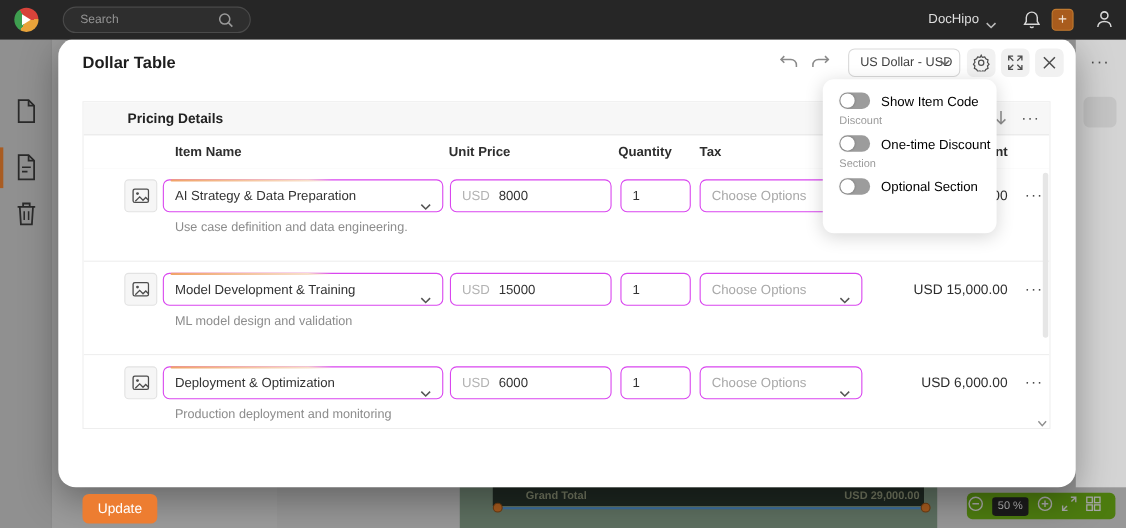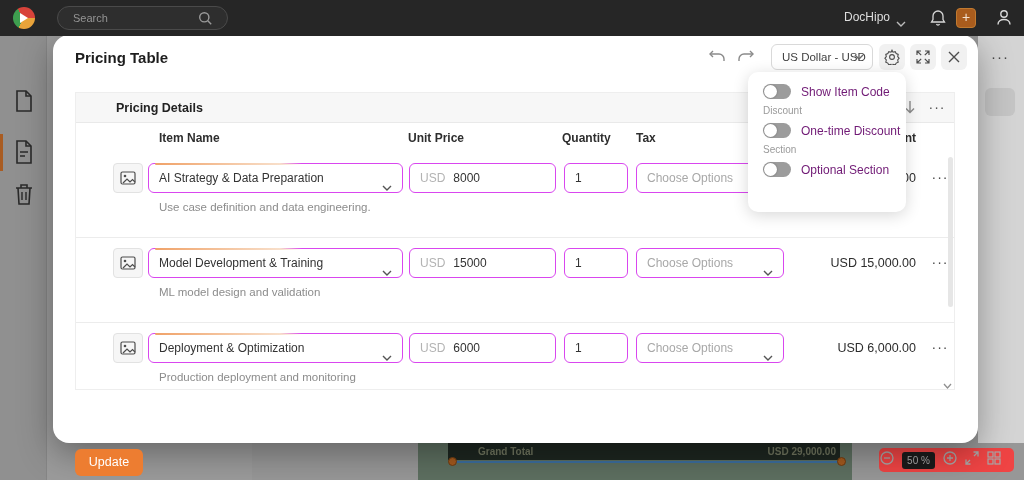--- a/index.html
+++ b/index.html
@@ -33,21 +33,21 @@
   .bg-canvas { position:absolute; left:252px; top:36px; width:772px; height:444px; background:#979797; z-index:1; }
   .panel-ic { position:absolute; left:86px; top:448px; z-index:2; }
   .page { position:absolute; left:418px; top:443px; width:434px; height:37px; background:#5d6f60; z-index:2; }
   .gtbar { position:absolute; left:448px; top:443px; width:392px; height:17px; background:#1d2620; z-index:3;
           color:#70755f; font-size:10px; font-weight:bold; line-height:17px; }
   .gtbar .gt-l { position:absolute; left:30px; }
   .gtbar .gt-r { position:absolute; right:4px; }
   .selline { position:absolute; left:449px; top:461px; width:390px; height:2px; background:#3c6e9e; z-index:3; }
   .handle { position:absolute; width:9px; height:9px; border-radius:50%; background:#a55a1e;
           border:1px solid #713c10; z-index:4; }
-  .zoombar { position:absolute; left:879px; top:448px; width:135px; height:24px; background:#ef4444;
+  .zoombar { position:absolute; left:879px; top:448px; width:135px; height:24px; background:#4d7c0f;
           border-radius:5px; z-index:5; display:flex; align-items:center; gap:8px; padding:0 1px; }
   .zoomval { width:33px; height:17px; background:#1b1b1b; border-radius:3px; color:#adadad; font-size:10px;
           text-align:center; line-height:17px; }
 
   
   .rstrip { position:absolute; left:978px; top:36px; width:46px; height:407px; background:#d4d4d4; z-index:6; }
   .rstrip-menu { position:absolute; left:13px; top:12px; color:#474747; font-size:15px; letter-spacing:1px; }
   .rstrip-box { position:absolute; left:7px; top:52px; width:30px; height:28px; border-radius:6px; background:#c5c5c5; }
 
   
@@ -91,21 +91,21 @@
   .sb-thumb { position:absolute; right:1px; top:64px; width:5px; height:150px; background:#e6e6e6; border-radius:3px; }
   .sb-arrow { position:absolute; right:2px; top:283px; color:#8f8f8f; }
 
   .updatebtn { position:absolute; left:22px; top:370px; width:68px; height:27px; background:#ED7D31;
           border-radius:6px; color:#fff; font-size:12.5px; text-align:center; line-height:27px;margin-top:44px; }
 
   
   .popover { position:absolute; left:748px; top:72px; width:158px; height:140px; background:#fff;
           border-radius:10px; box-shadow:0 3px 16px rgba(0,0,0,.16); z-index:20; padding:11px 0 0 15px; }
   .toprow { display:flex; align-items:center; gap:10px; height:17px; margin-bottom:5px; }
-  .toprow .tlabel { font-size:12px; color:#701a75; white-space:nowrap; }
+  .toprow .tlabel { font-size:12px; color:#000000; white-space:nowrap; }
   .seclabel { font-size:10px; color:#9a9a9a; height:12px; line-height:12px; margin-bottom:5px; }
   .toggle { position:relative; width:28px; height:15px; border-radius:8px; background:#9c9c9c; flex:0 0 auto; }
   .knob { position:absolute; left:1px; top:1px; width:13px; height:13px; border-radius:50%; background:#fff;
           box-shadow:0 0 2px rgba(0,0,0,.35); }
 </style>
 </head>
 <body>
 
 <div class="bg-rail">
   <div class="rail-active"></div>
@@ -212,21 +212,21 @@
   <span class="plusbtn">+</span>
   <span class="avatarbtn">
     <svg width="18" height="19" viewBox="0 0 18 19">
         <circle cx="9" cy="6" r="3.2" fill="none" stroke="#d8d8d8" stroke-width="1.4"></circle>
         <path d="M3 16.5c0-3.2 2.7-5 6-5s6 1.8 6 5" fill="none" stroke="#d8d8d8" stroke-width="1.4"></path>
       </svg>
   </span>
 </div>
 
 <div class="modal">
-  <div class="mtitle">Pricing Table</div>
+  <div class="mtitle">Dollar Table</div>
 
   <span class="hicon" style="left:653px">
     <svg width="18" height="16" viewBox="0 0 18 16">
         <path d="M5 3L2 6l3 3" fill="none" stroke="#8a8a8a" stroke-width="1.4"></path>
         <path d="M2 6h9a5 5 0 0 1 5 5v2" fill="none" stroke="#8a8a8a" stroke-width="1.4"></path>
       </svg>
   </span>
   <span class="hicon" style="left:682px">
     <svg width="18" height="16" viewBox="0 0 18 16">
         <path d="M13 3l3 3-3 3" fill="none" stroke="#8a8a8a" stroke-width="1.4"></path>

